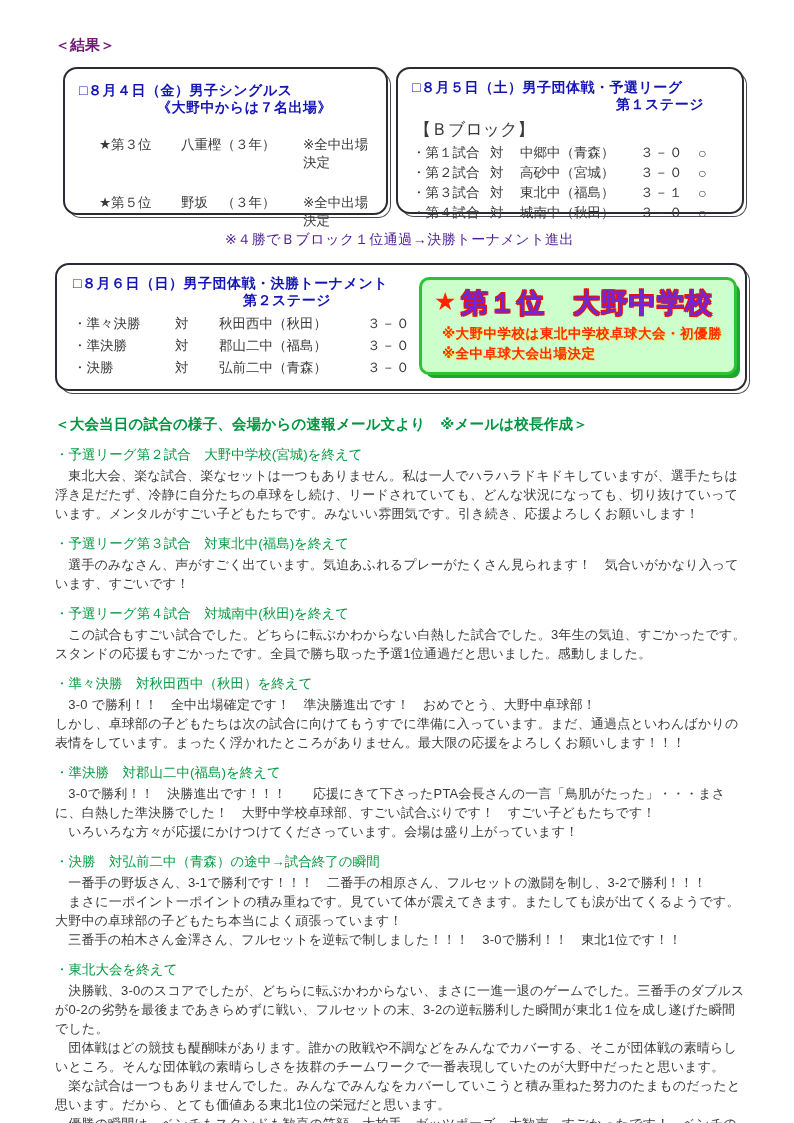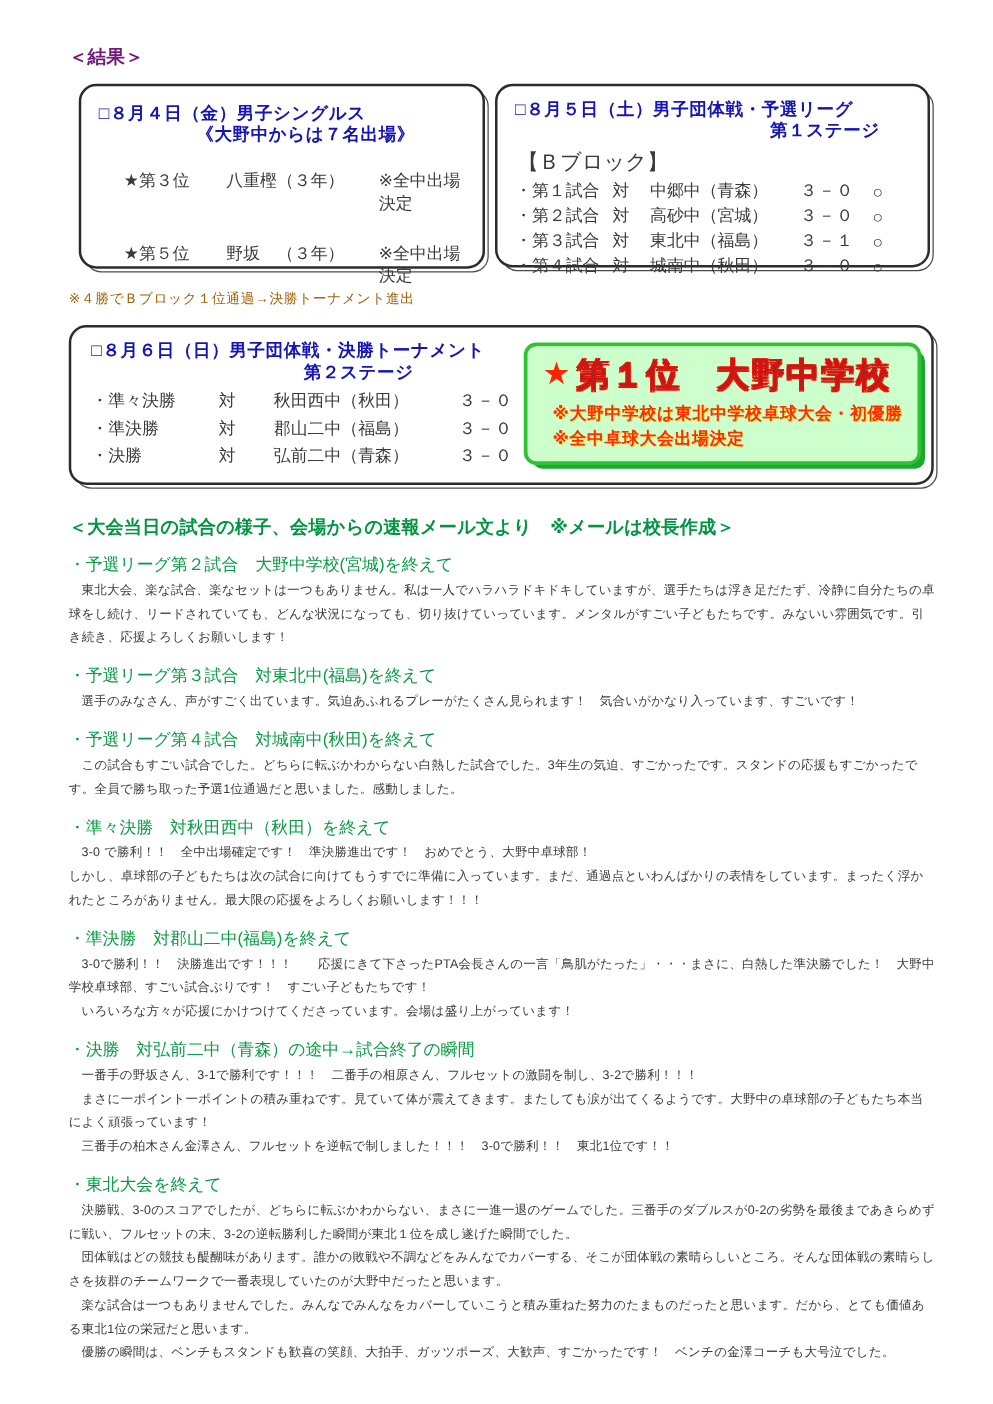--- a/index.html
+++ b/index.html
@@ -34,21 +34,21 @@
   .singles-row{display:grid;grid-template-columns:82px 122px auto;font-size:13.5px;padding-left:20px;}
   .singles-row.first{margin-top:20px;}
   .singles-row.second{margin-top:22px;}
 
   .block-label{font-size:17px;margin:5px 0 2px 2px;color:#3a3a3a;}
   .m-row{display:grid;grid-template-columns:78px 30px 120px 58px auto;font-size:13.5px;line-height:20px;color:#3a3a3a;}
   .m-row .score{letter-spacing:1px;}
   .m-row .mark{font-size:14px;}
 
   .league-note{
-    text-align:left;font-size:11px;color:#a16207;
+    text-align:center;font-size:14px;color:#4c1d95;
     margin:16px 4px 14px 0;letter-spacing:.5px;
   }
 
   .box-final{
     width:692px;min-height:122px;display:flex;align-items:flex-start;
     padding:10px 8px 10px 16px;
   }
   .final-left{width:336px;flex:0 0 336px;}
   .box-final .box-subtitle{padding-left:170px;}
   .final-rows{margin-top:4px;}
@@ -56,38 +56,38 @@
 
   .award-box{
     flex:1;margin-left:10px;margin-top:2px;
     background:#ccffcc;border:3px solid #2fc234;border-radius:10px;
     box-shadow:5px 5px 0 -2px #1aa82e;
     padding:5px 8px 8px 12px;box-sizing:border-box;
   }
   .award-title-line{white-space:nowrap;}
   .award-star{color:#ff2400;font-size:25px;font-weight:bold;vertical-align:2px;}
   .award-title{
-    color:#b91c1c;font-weight:normal;font-size:27px;letter-spacing:1px;
+    color:#6d28d9;font-weight:bold;font-size:27px;letter-spacing:1px;
     text-shadow:-1px -1px 0 #ee1100,1px -1px 0 #ee1100,-1px 1px 0 #ee1100,1px 1px 0 #ee1100;
   }
   .award-note{
     color:#ff2d00;font-weight:bold;font-size:13.5px;line-height:20px;
     text-shadow:1px 1px 0 rgba(255,215,0,.55);
     padding-left:8px;letter-spacing:.5px;
   }
   .award-note.n1{margin-top:3px;}
 
   .report-heading{
     color:#009540;font-weight:bold;font-size:14.5px;
     margin:24px 0 4px 0;letter-spacing:.2px;
   }
   .entry{margin-top:12px;}
   .entry-header{color:#0a9b44;font-size:13.5px;line-height:18px;}
   .entry-body{
-    font-size:10px;line-height:19px;color:#3a3a3a;
+    font-size:13px;line-height:19px;color:#3a3a3a;
     white-space:pre-line;margin-top:2px;letter-spacing:.2px;
   }
 </style>
 </head>
 <body>
 
 <div class="page">
 
   <div class="results-heading">＜結果＞</div>
 

